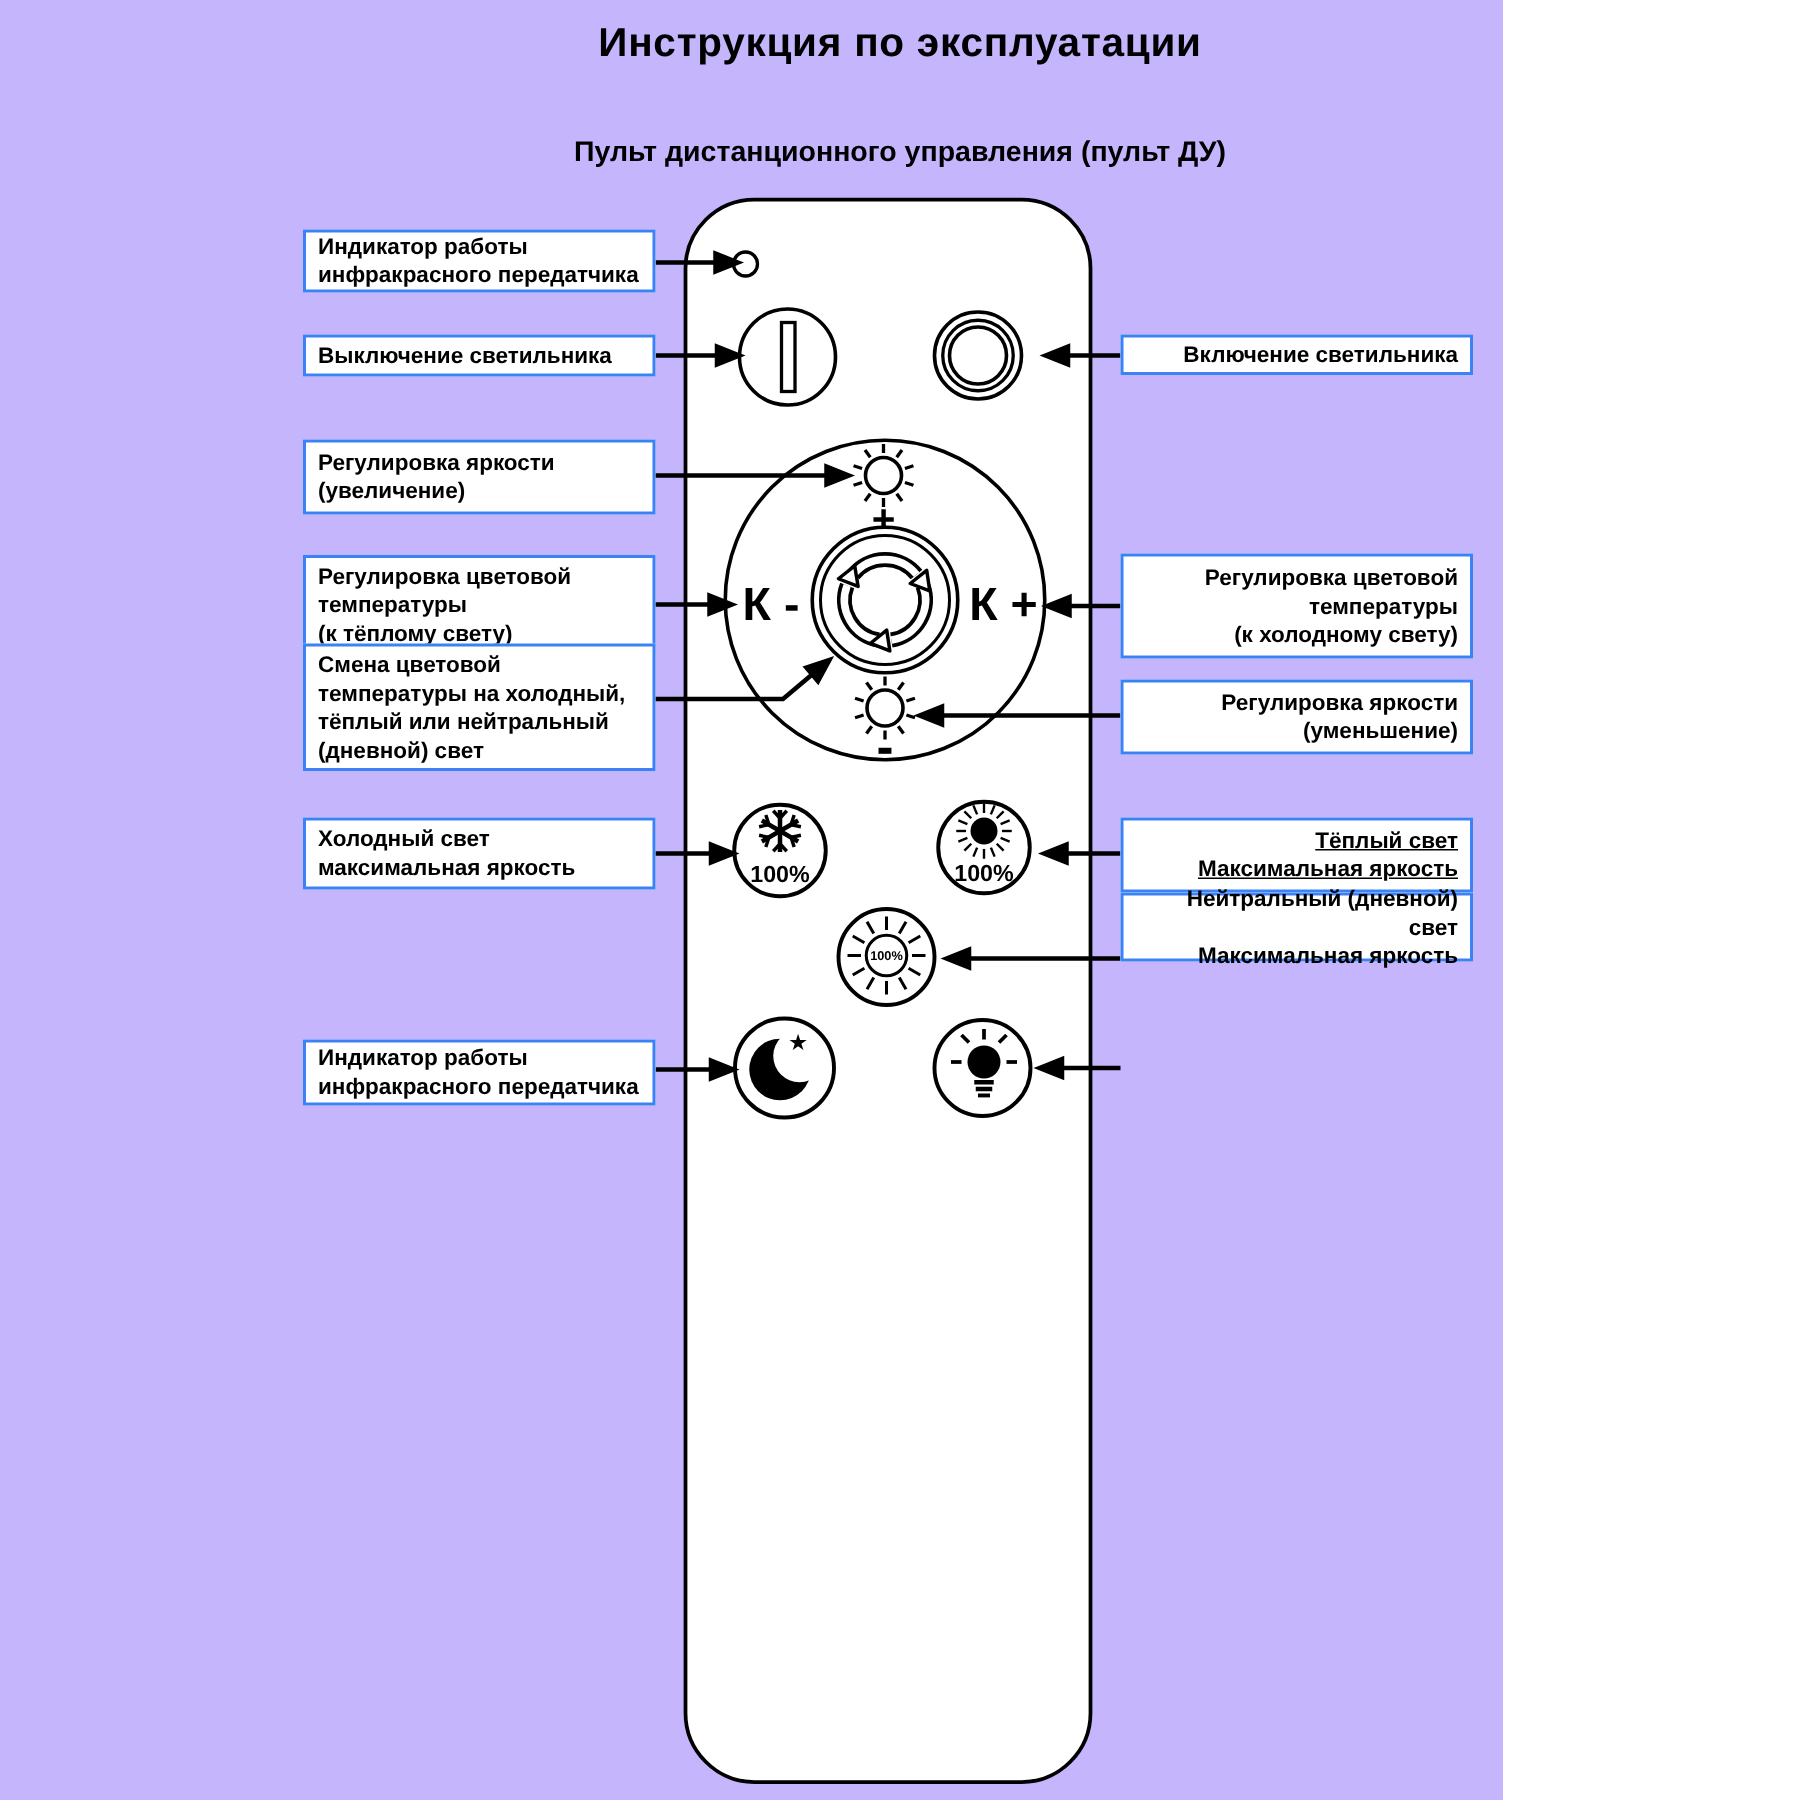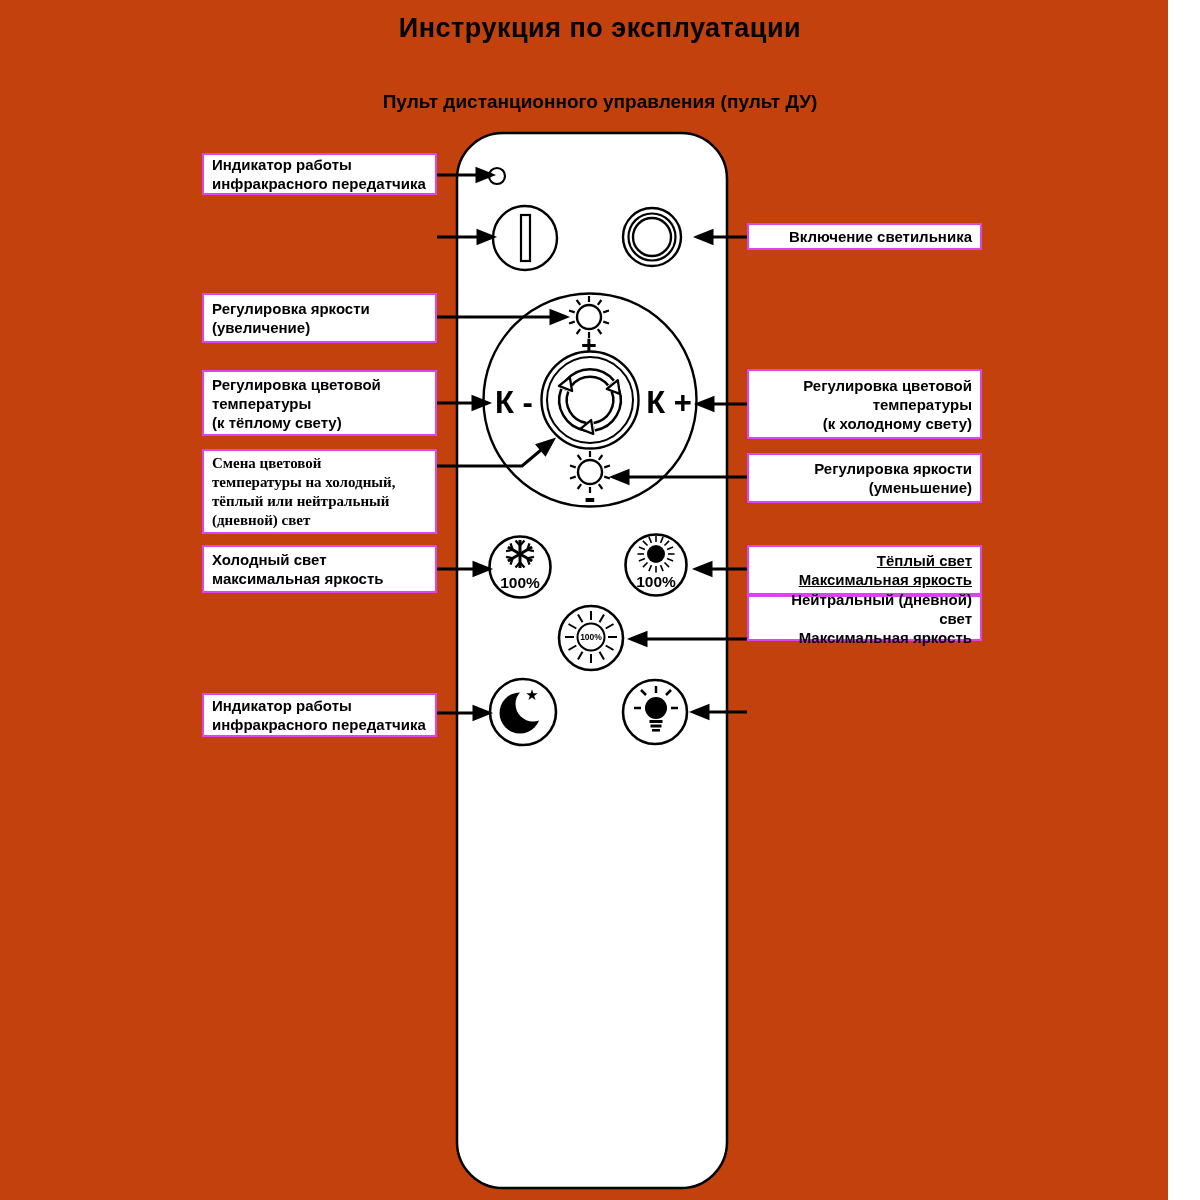--- a/index.html
+++ b/index.html
@@ -1,23 +1,23 @@
 <!DOCTYPE html>
 <html><head>
 <meta charset="utf-8">
 <style>
   html,body{margin:0;padding:0;background:#fff;}
-  .canvas{position:relative;width:1168px;height:1200px;background:#c2410c;overflow:hidden;
+  .canvas{position:relative;width:1002px;height:1200px;background:#c4b5fd;overflow:hidden;
           font-family:"Liberation Sans","DejaVu Sans",sans-serif;color:#000;}
   .title{position:absolute;left:0;top:13px;width:1200px;text-align:center;
          font-size:27px;font-weight:700;letter-spacing:.5px;}
   .subtitle{position:absolute;left:0;top:71px;width:1200px;text-align:center;
             font-size:19px;font-weight:700;margin-top:20px;}
   .art{position:absolute;left:0;top:0;width:1200px;height:1200px;}
-  .box{position:absolute;box-sizing:border-box;border:2px solid #d946ef;background:#fff;
+  .box{position:absolute;box-sizing:border-box;border:2px solid #3b82f6;background:#fff;
        display:flex;align-items:center;padding:2px 8px;
        font-size:15px;line-height:19px;font-weight:700;white-space:pre-line;}
   .box.left{left:202px;width:235px;justify-content:flex-start;text-align:left;}
   .box.right{left:747px;width:235px;justify-content:flex-end;text-align:right;}
   svg text{font-family:"Liberation Sans","DejaVu Sans",sans-serif;font-weight:700;fill:#000;}
   svg text.sym{font-family:"DejaVu Sans",sans-serif;}
 </style>
 </head>
 <body>
 
@@ -258,26 +258,27 @@
       </g>
       <g>
         <line x1="747" y1="712" x2="708" y2="712"></line>
           <polygon points="693,712 708,706 708,718"></polygon>
       </g>
     </g>
   </svg>
 
   <div class="box left" style="top:153px;height:42px;">Индикатор работы
 инфракрасного передатчика</div>
+  <div class="box left" style="top:223px;height:28px;">Выключение светильника</div>
   <div class="box left" style="top:293px;height:50px;">Регулировка яркости
 (увеличение)</div>
   <div class="box left" style="top:370px;height:66px;">Регулировка цветовой
 температуры
 (к тёплому свету)</div>
-  <div class="box left" style="top:449px;height:85px;font-family:Liberation Serif, serif;">Смена цветовой
+  <div class="box left" style="top:429px;height:85px;">Смена цветовой
 температуры на холодный,
 тёплый или нейтральный
 (дневной) свет</div>
   <div class="box left" style="top:545px;height:48px;">Холодный свет
 максимальная яркость</div>
   <div class="box left" style="top:693px;height:44px;">Индикатор работы
 инфракрасного передатчика</div>
 
   <div class="box right" style="top:223px;height:27px;text-align:right;">Включение светильника</div>
   <div class="box right" style="top:369px;height:70px;">Регулировка цветовой

